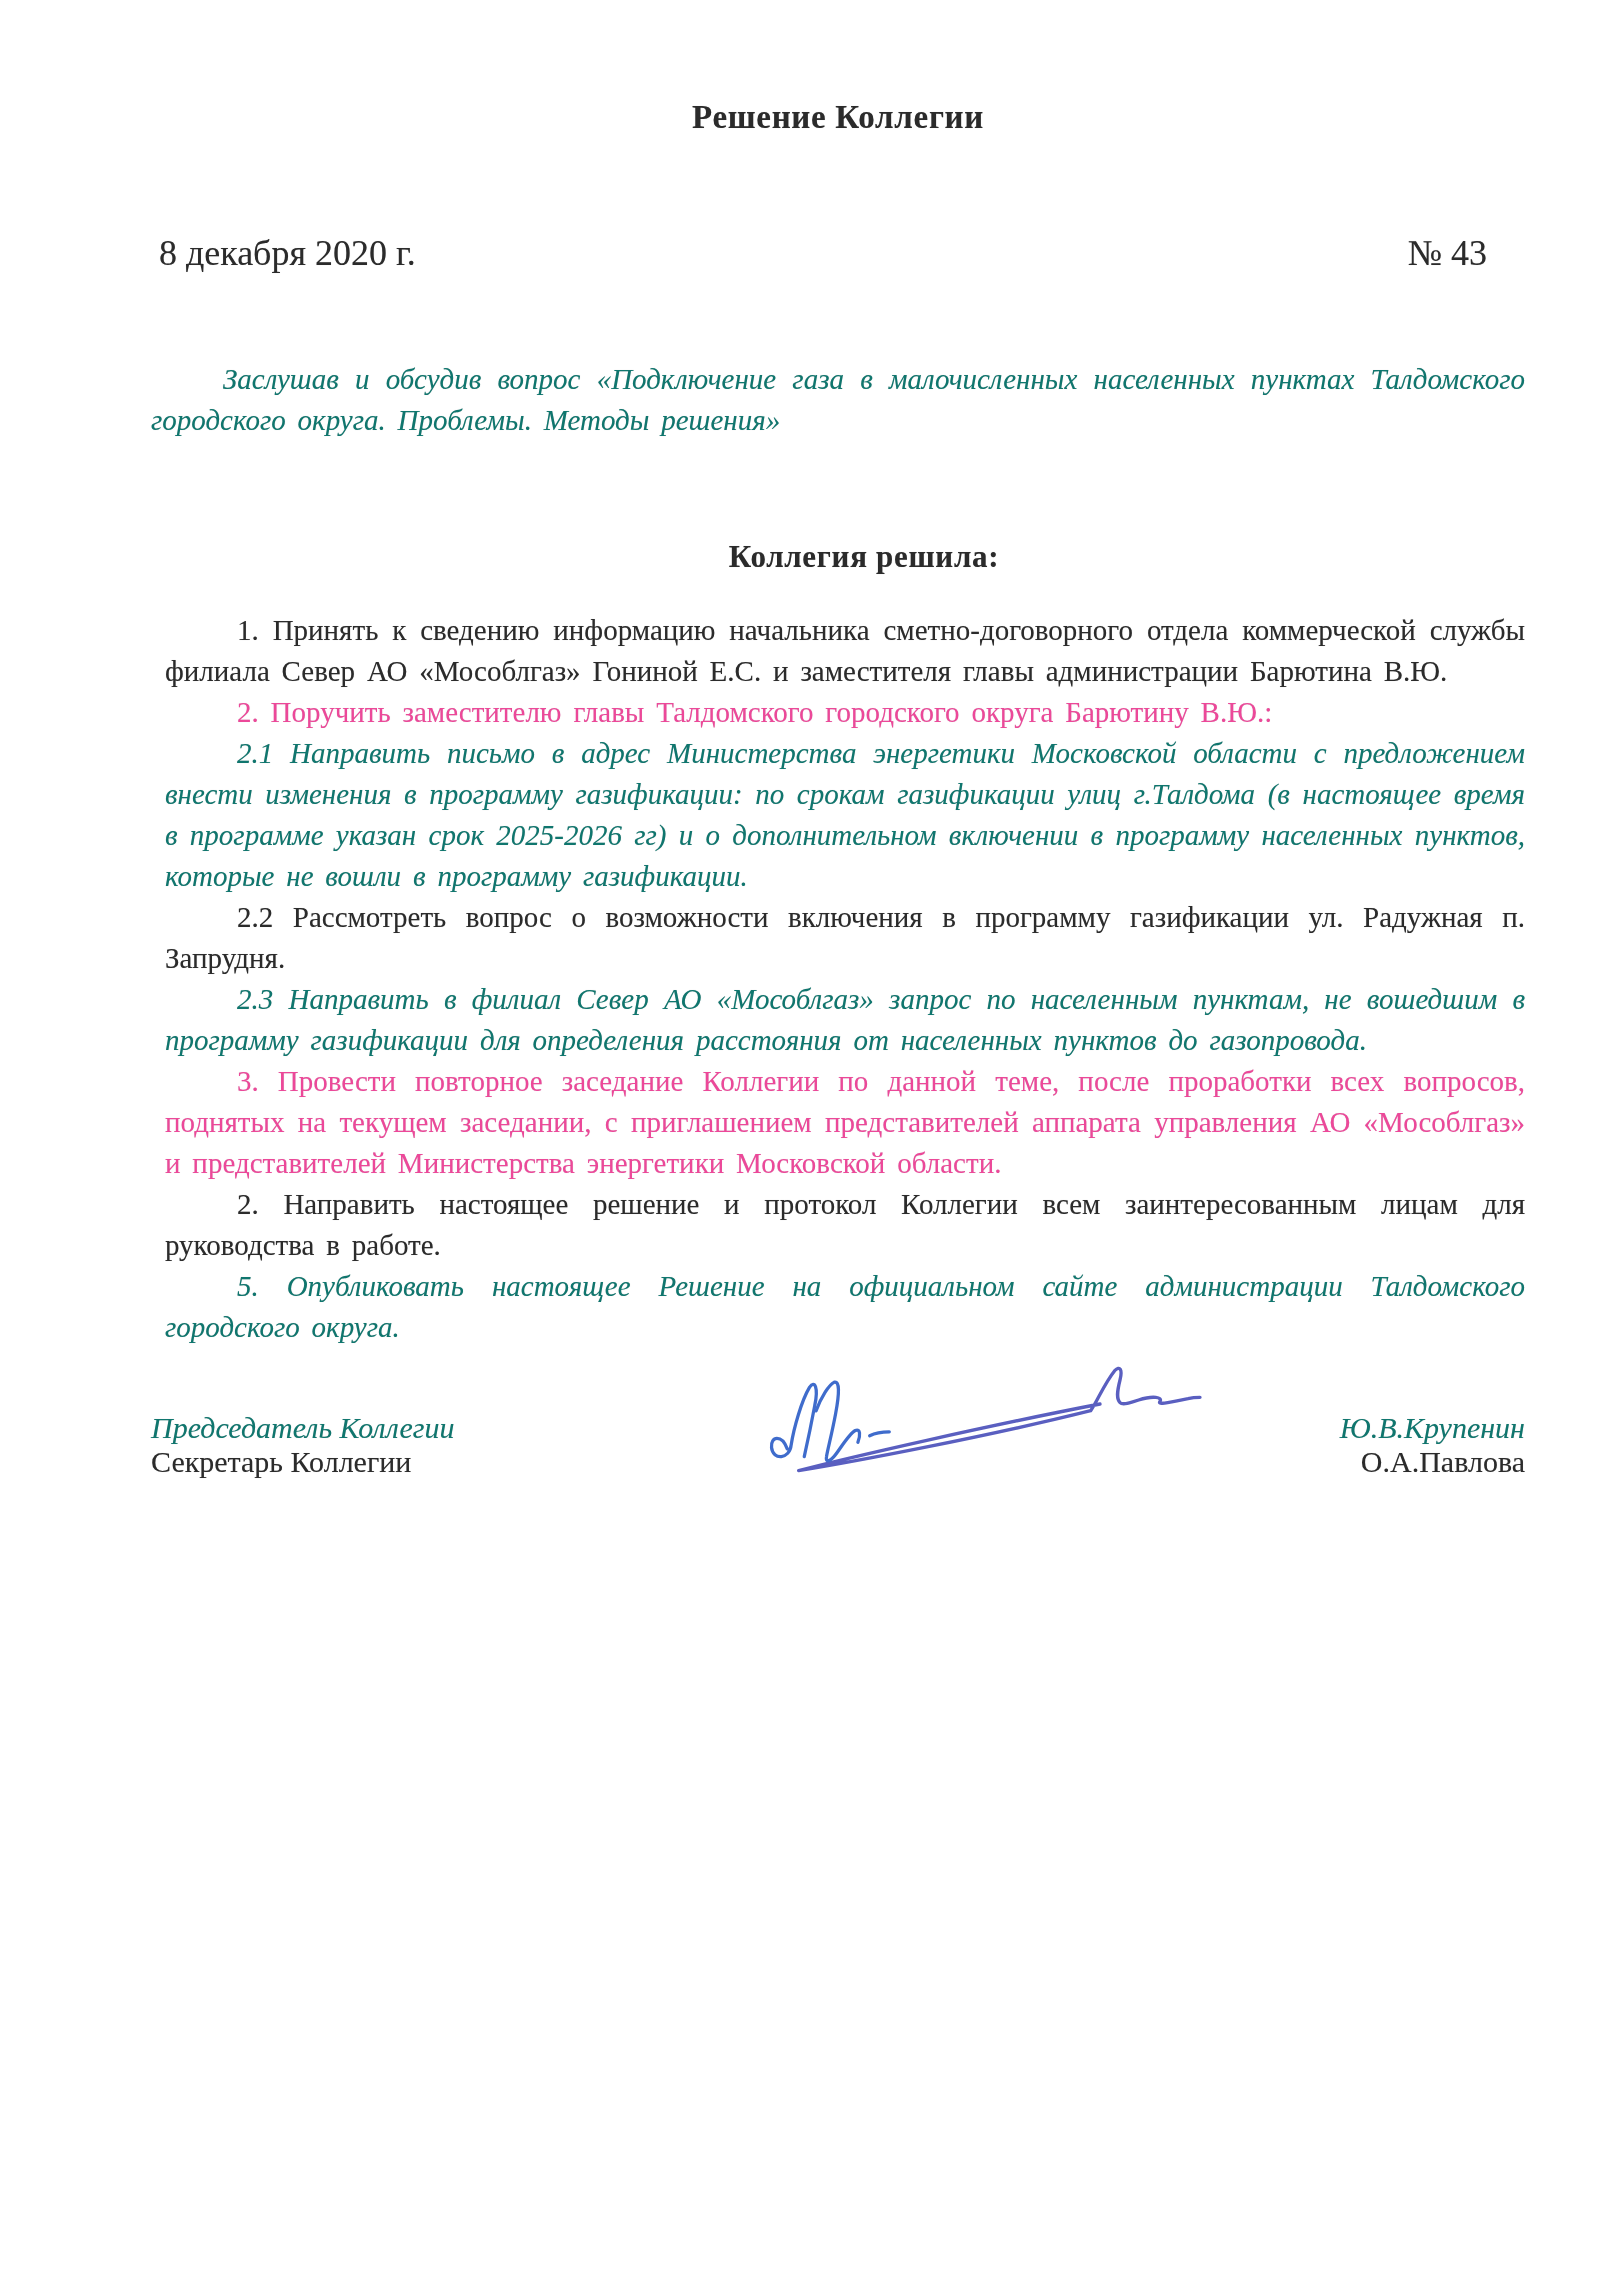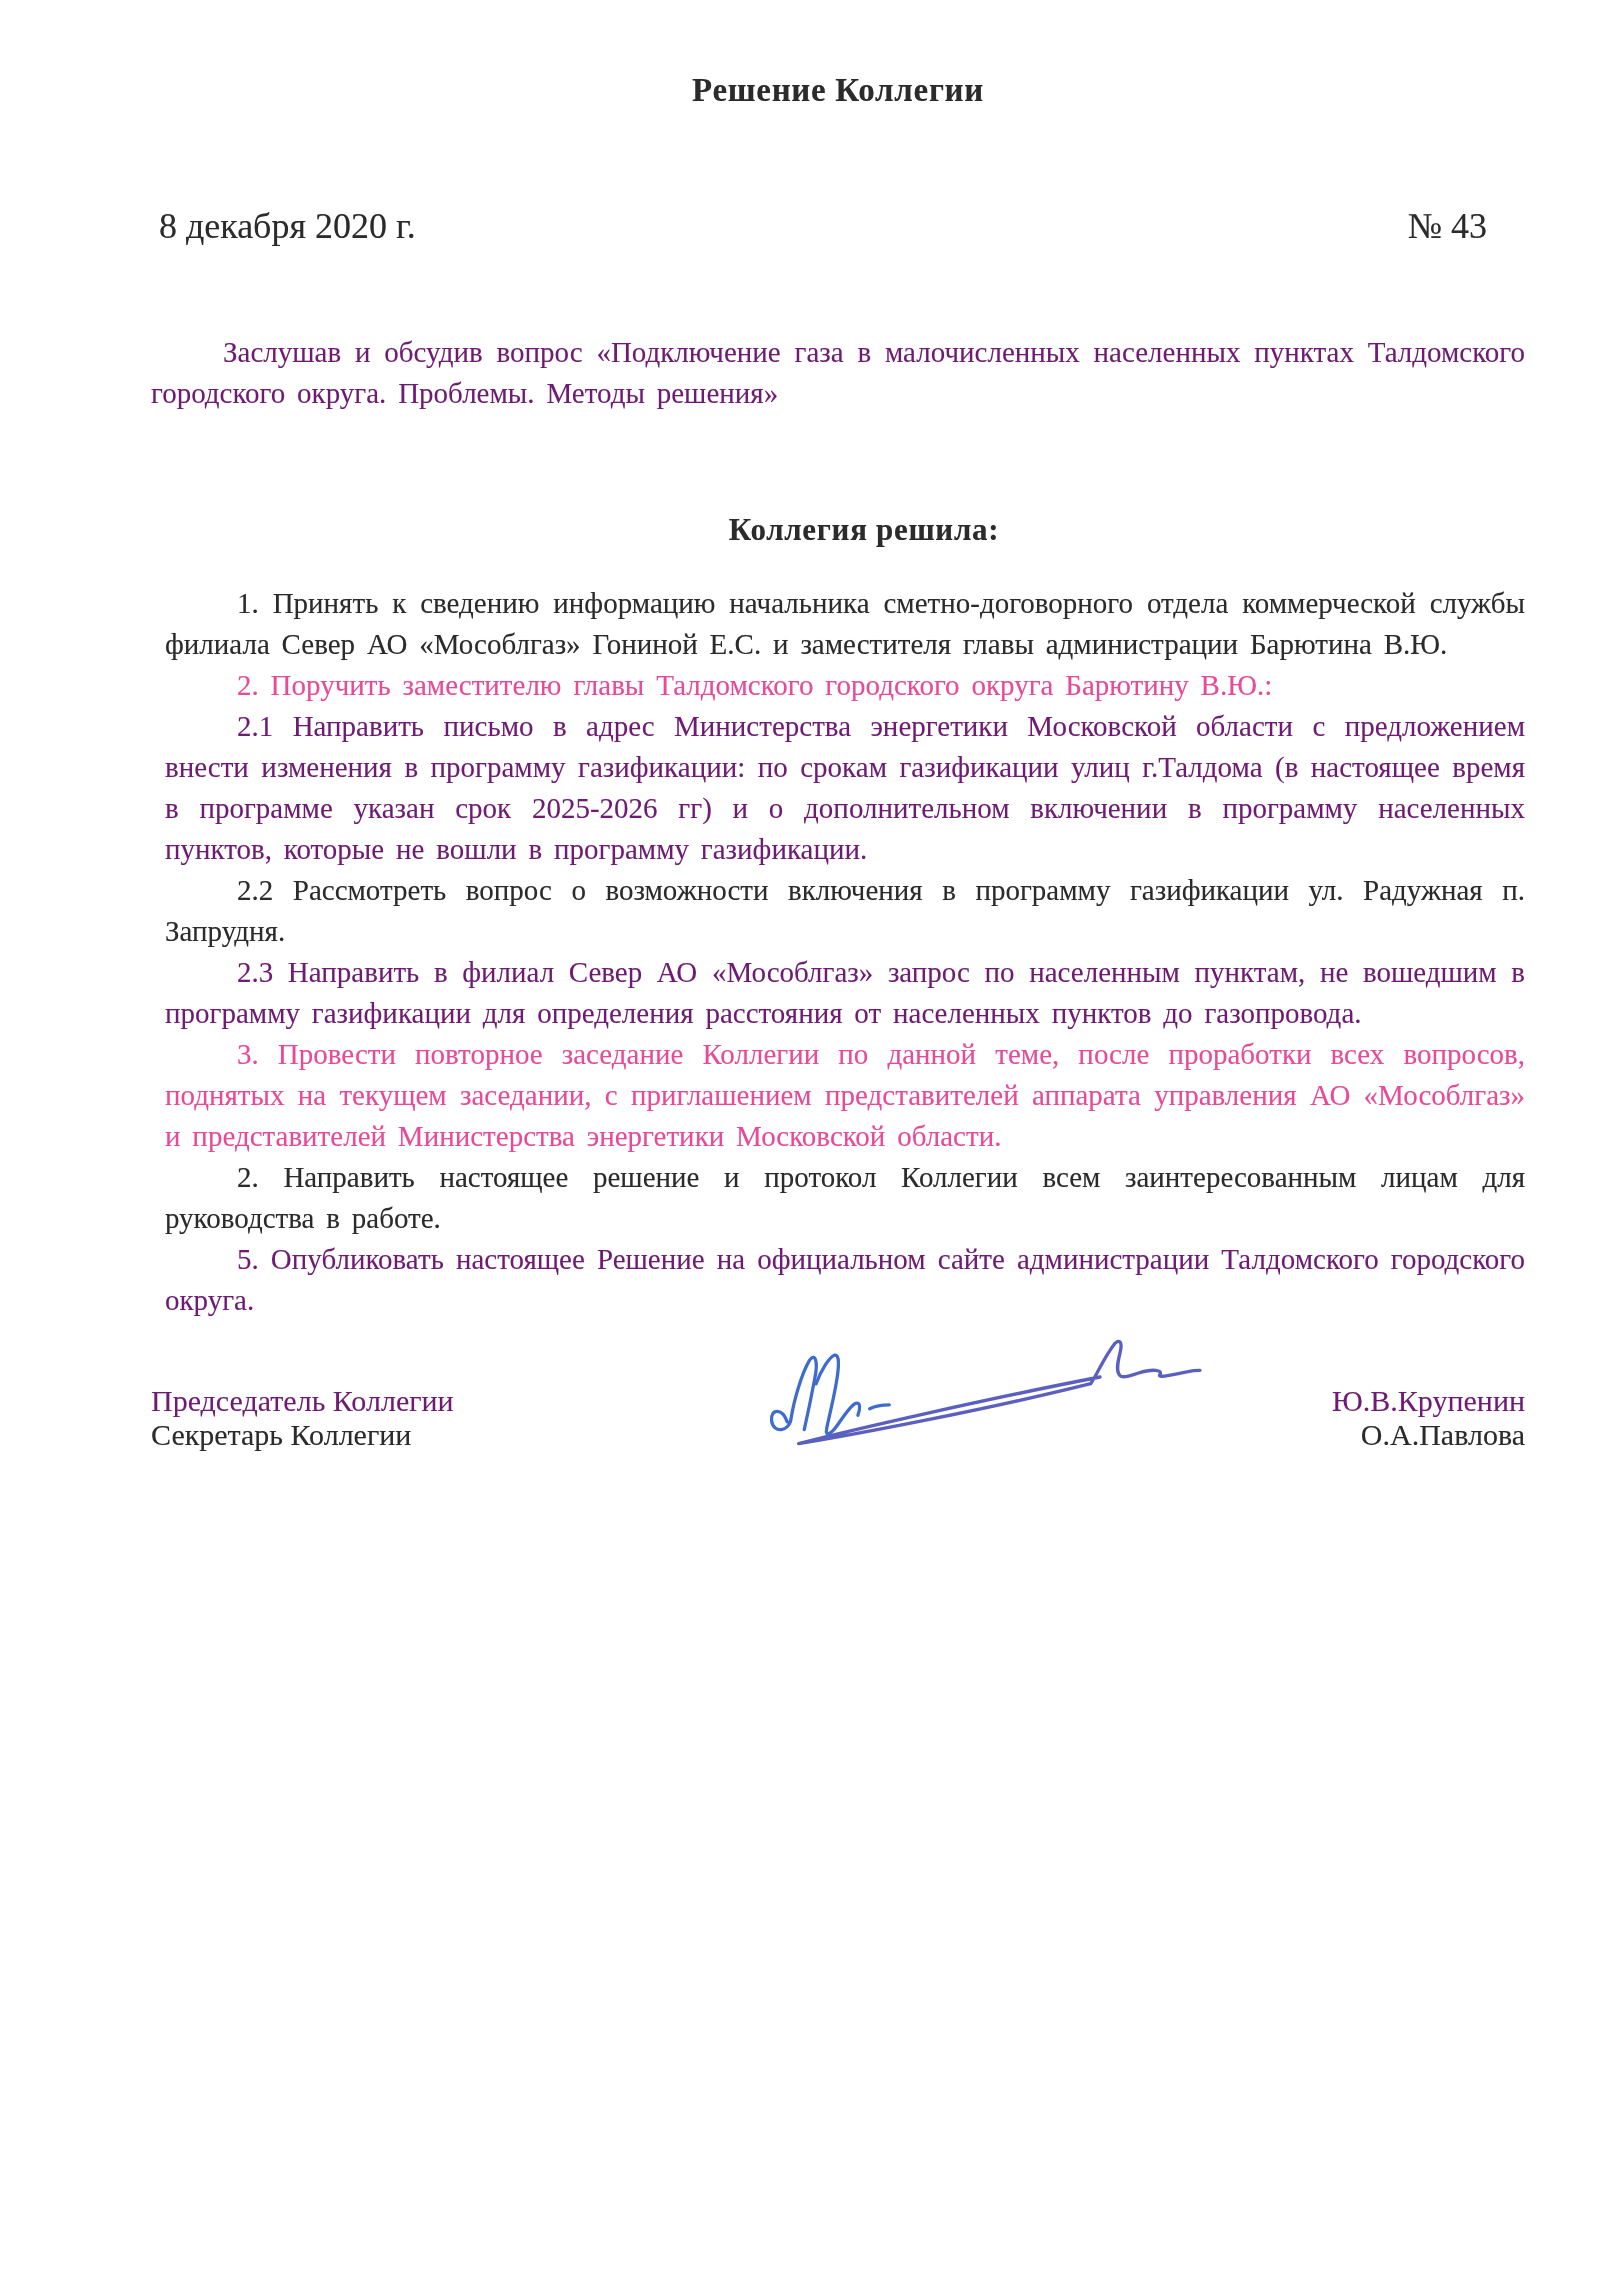--- a/index.html
+++ b/index.html
@@ -14,21 +14,21 @@
     background: #ffffff;
     overflow: hidden;
     font-family: "Liberation Serif", "DejaVu Serif", serif;
     color: #2f2f2f;
   }
   .content {
     padding: 0 98px 0 151px; 
   }
   .title {
     margin: 0;
-    padding-top: 72px;
+    padding-top: 99px;
     text-align: center;
     font-size: 33px;
     font-weight: bold;
     letter-spacing: 0.7px;
   }
   .meta {
     display: flex;
     justify-content: space-between;
     align-items: baseline;
     margin-top: 96px;
@@ -48,21 +48,21 @@
   .heading {
     margin: 98px 0 0 52px;
     text-align: center;
     font-size: 31px;
     font-weight: bold;
     letter-spacing: 0.7px;
   }
   .items { margin-top: 35px; margin-left: 14px; }
   
   .tone-a { color: #2b2b2b; text-shadow: 0 0 0.7px rgba(0,0,0,0.30); }
-  .tone-b { color: #701a75; text-shadow: 0 0 0.7px rgba(60,60,60,0.30); }
+  .tone-b { color: #0f766e; text-shadow: 0 0 0.7px rgba(60,60,60,0.30); font-style: italic; }
   .tone-c { color: #ec4899; text-shadow: 0 0 0.7px rgba(90,90,90,0.25); }
   .sig-row {
     position: relative;
     display: flex;
     justify-content: space-between;
     align-items: flex-start;
     font-size: 30px;
   }
   .sig-row-1 { margin-top: 63px; }
   .sig-row-2 { }

